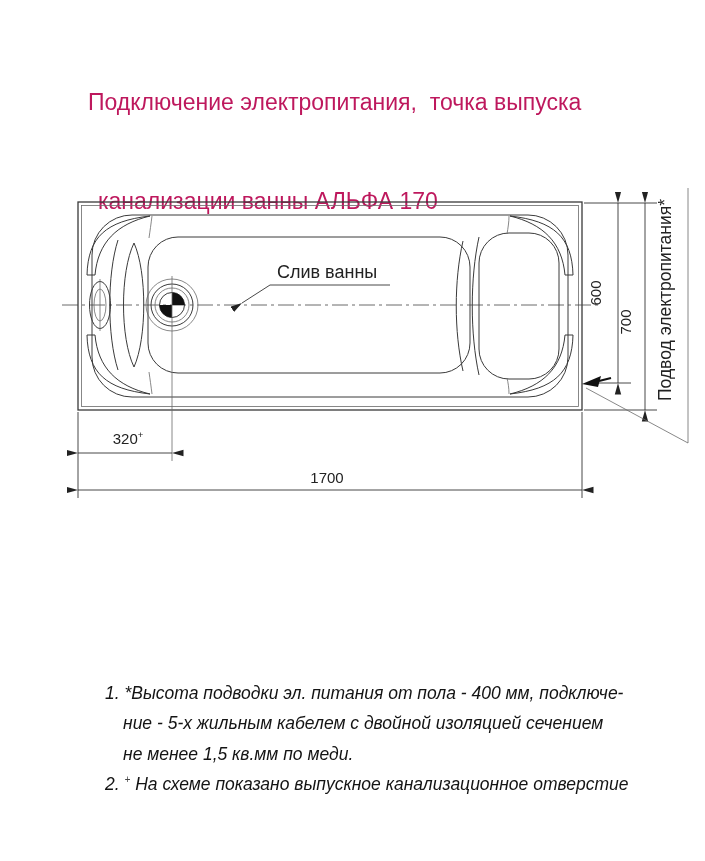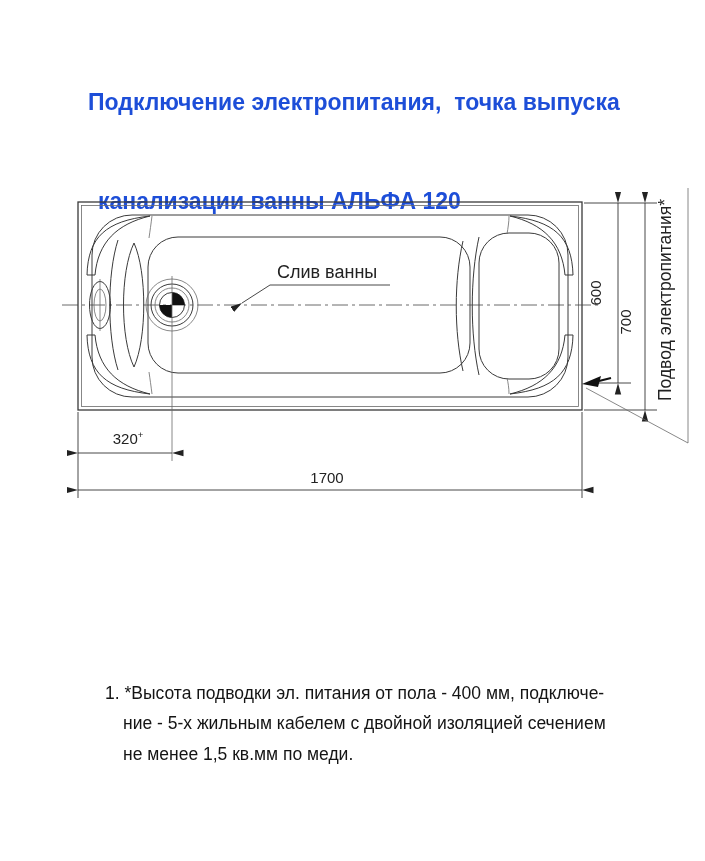--- a/index.html
+++ b/index.html
@@ -1,40 +1,40 @@
 <!DOCTYPE html>
 <html><head>
 <meta charset="utf-8">
 <style>
   html,body{margin:0;padding:0;}
   body{
     width:705px;height:861px;position:relative;background:#ffffff;
     font-family:"Liberation Sans",sans-serif;color:#1a1a1a;overflow:hidden;
   }
-  .title{position:absolute;left:88px;top:20px;font-size:23px;line-height:33px;color:#1d4ed8;white-space:pre;font-weight:bold;}
+  .title{position:absolute;left:88px;top:20px;font-size:23px;line-height:33px;color:#be185d;white-space:pre;}
   .title .t2{padding-left:10px;}
   svg{position:absolute;left:0;top:0;}
   .ln{stroke:#3a3a3a;stroke-width:1;fill:none;}
   .ln2{stroke:#3a3a3a;stroke-width:1.3;fill:none;}
   .thin{stroke:#6a6a6a;stroke-width:0.8;fill:none;}
   .dim{stroke:#333;stroke-width:0.9;fill:none;}
   .dimtxt{font-family:"Liberation Sans",sans-serif;font-size:15px;fill:#222;}
   .lbltxt{font-family:"Liberation Sans",sans-serif;font-size:18px;fill:#222;}
   .vtxt{font-family:"Liberation Sans",sans-serif;font-size:17.5px;fill:#222;}
-  .notes{position:absolute;left:105px;top:676px;font-size:17.5px;line-height:25.5px;color:#141414;}
+  .notes{position:absolute;left:105px;top:676px;font-size:17.5px;line-height:25.5px;color:#141414;font-style:italic;}
   .note-line{white-space:pre;}
   .note-line.indent{padding-left:18px;}
   .note-line sup{font-size:10px;color:#444;}
 </style>
 </head>
 <body>
 
 <div class="title">
   <div>Подключение электропитания,  точка выпуска</div>
-  <div class="t2">канализации ванны АЛЬФА 120</div>
+  <div class="t2">канализации ванны АЛЬФА 170</div>
 </div>
 
 <svg width="705" height="560" viewBox="0 0 705 560">
   <defs>
     <marker id="arr" viewBox="0 0 12 8" markerWidth="12" markerHeight="8" refX="0.5" refY="4" orient="auto-start-reverse" markerUnits="userSpaceOnUse">
       <path d="M0.5,4 L12,0.8 L12,7.2 Z" fill="#222"></path>
     </marker>
   </defs>
 
   <g>
@@ -112,13 +112,14 @@
     <line x1="582" y1="412" x2="582" y2="498" class="dim"></line>
     <line x1="78" y1="490" x2="582" y2="490" class="dim" marker-start="url(#arr)" marker-end="url(#arr)"></line>
     <text x="327" y="483" text-anchor="middle" class="dimtxt">1700</text>
   </g>
 </svg>
 
 <div class="notes">
   <div class="note-line"><span>1. </span><sup></sup><span>*Высота подводки эл. питания от пола - 400 мм, подключе-</span></div>
   <div class="note-line indent"><span></span><sup></sup><span>ние - 5-х жильным кабелем с двойной изоляцией сечением</span></div>
   <div class="note-line indent"><span></span><sup></sup><span>не менее 1,5 кв.мм по меди.</span></div>
+  <div class="note-line"><span>2. </span><sup>+</sup><span> На схеме показано выпускное канализационное отверстие</span></div>
 </div>
 
 </body></html>

